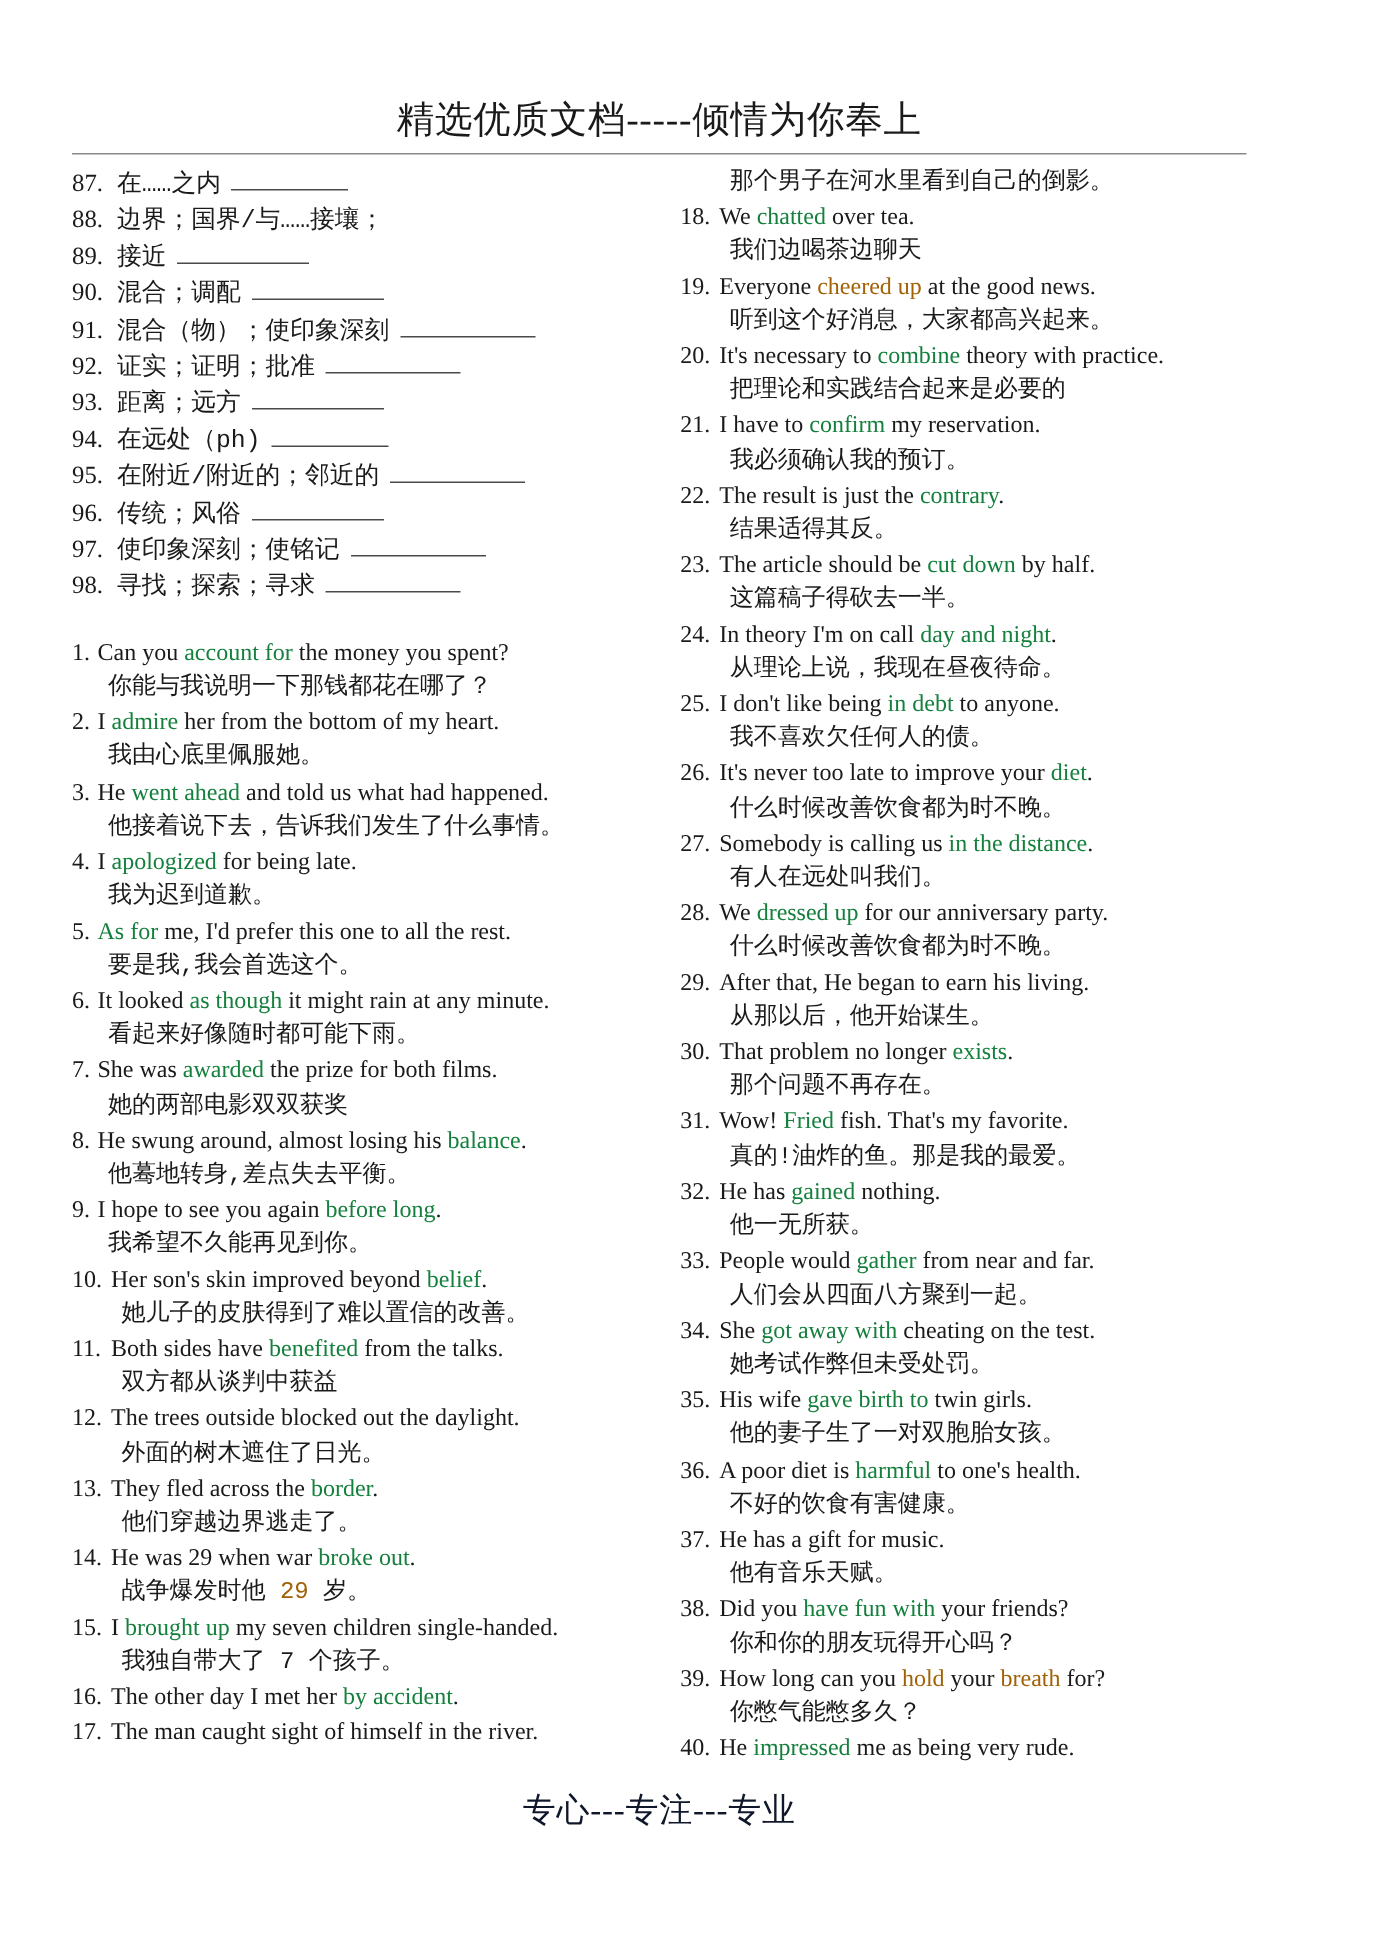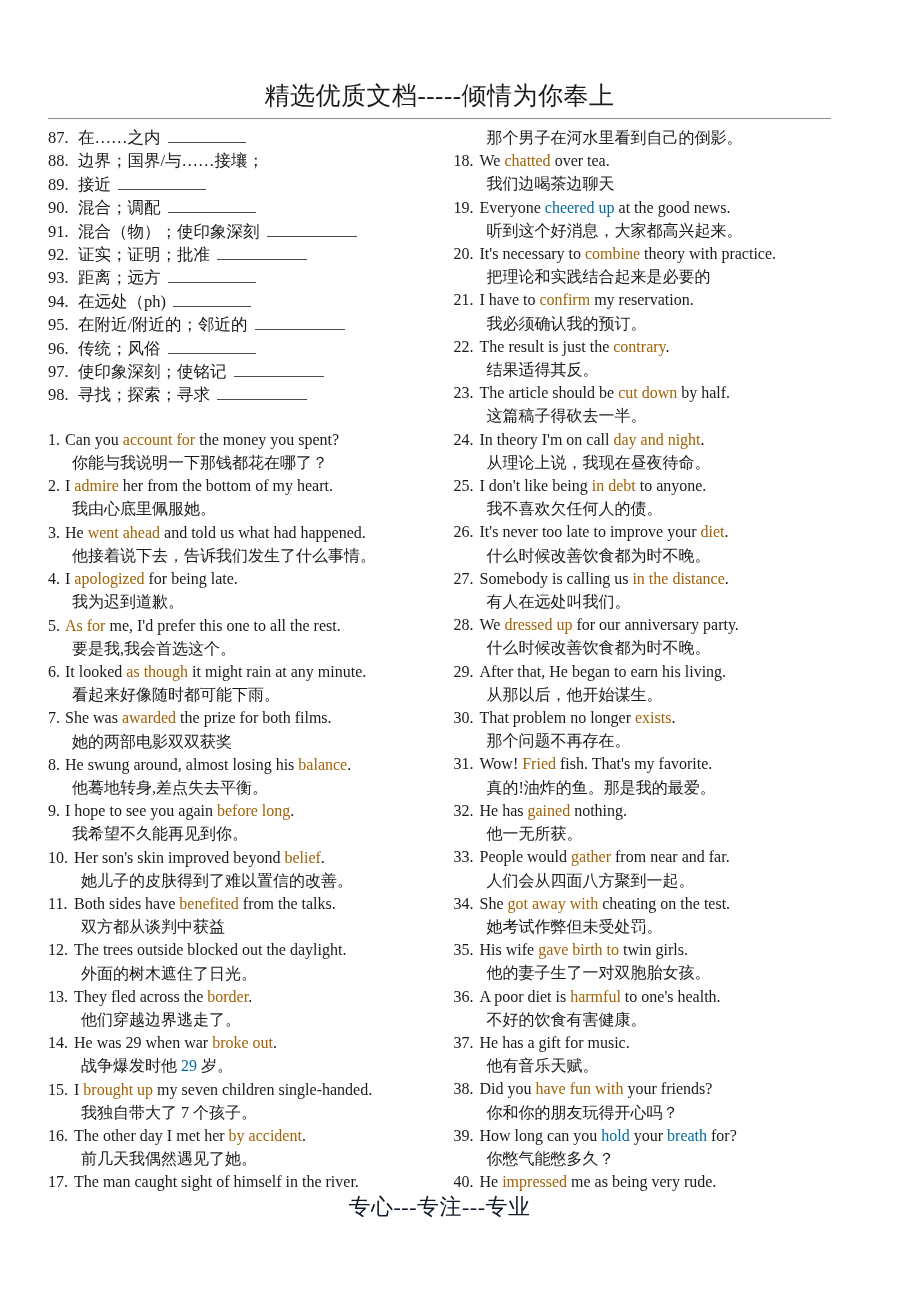--- a/index.html
+++ b/index.html
@@ -4,21 +4,21 @@
 <style>
   * { margin:0; padding:0; box-sizing:border-box; }
   body {
     width:920px; height:1300px;
     background:#ffffff;
     font-family:"Liberation Serif", serif;
     color:#1a1a1a;
     position:relative;
     overflow:hidden;
   }
-  .page { width:879px; height:1300px; padding:17px 48px; position:relative; }
+  .page { width:879px; height:1300px; padding:1px 48px; position:relative; }
 
   .doc-header {
     text-align:center;
     font-size:25px;
     letter-spacing:0.5px;
     padding-top:62px;
     color:#1a1a1a;
     white-space:nowrap;
   }
   .header-rule {
@@ -78,24 +78,24 @@
   }
   .num-w1 { width:17px; }
   .num-w2 { width:26px; }
   .sent-body { flex:1 1 auto; }
   .sent-zh {
     white-space:nowrap;
   }
   .zh-ind-1 { padding-left:24px; }
   .zh-ind-2 { padding-left:33px; }
 
-  .hl { color:#a16207; }
-  .hl-red { color:#0369a1; }
-
-  .zh { font-family:Liberation Serif, serif; }
+  .hl { color:#15803d; }
+  .hl-red { color:#a16207; }
+
+  .zh { font-family:Liberation Mono, monospace; }
 
   .doc-footer {
     position:absolute;
     left:0; right:0;
     bottom:78px;
     text-align:center;
     font-size:22px;
     color:#0f172a;
     letter-spacing:0.5px;
   }
@@ -277,21 +277,20 @@
               <span class="sent-num num-w2">15.</span>
               <span class="sent-body"><span>I </span><span class="hl">brought up</span><span> my seven children single-handed.</span></span>
             </div>
             <div class="sent-zh zh zh-ind-2"><span>我独自带大了 7 个孩子。</span></div>
           </div>
           <div class="sentence">
             <div class="sent-en">
               <span class="sent-num num-w2">16.</span>
               <span class="sent-body"><span>The other day I met her </span><span class="hl">by accident</span><span>.</span></span>
             </div>
-            <div class="sent-zh zh zh-ind-2"><span>前几天我偶然遇见了她。</span></div>
           </div>
           <div class="sentence">
             <div class="sent-en">
               <span class="sent-num num-w2">17.</span>
               <span class="sent-body"><span>The man caught sight of himself in the river.</span></span>
             </div>
           </div>
         </div>
     </div>
 

